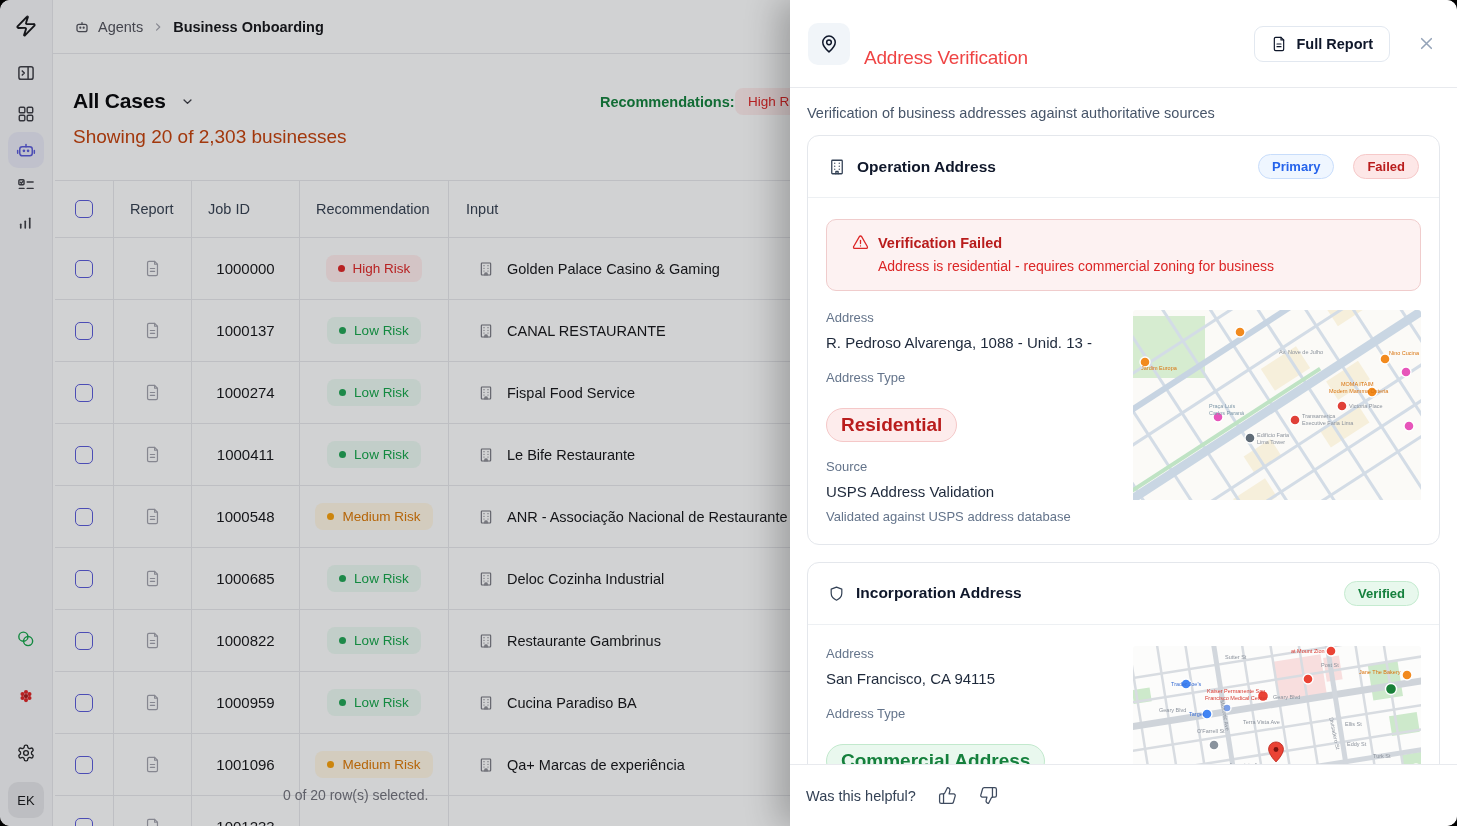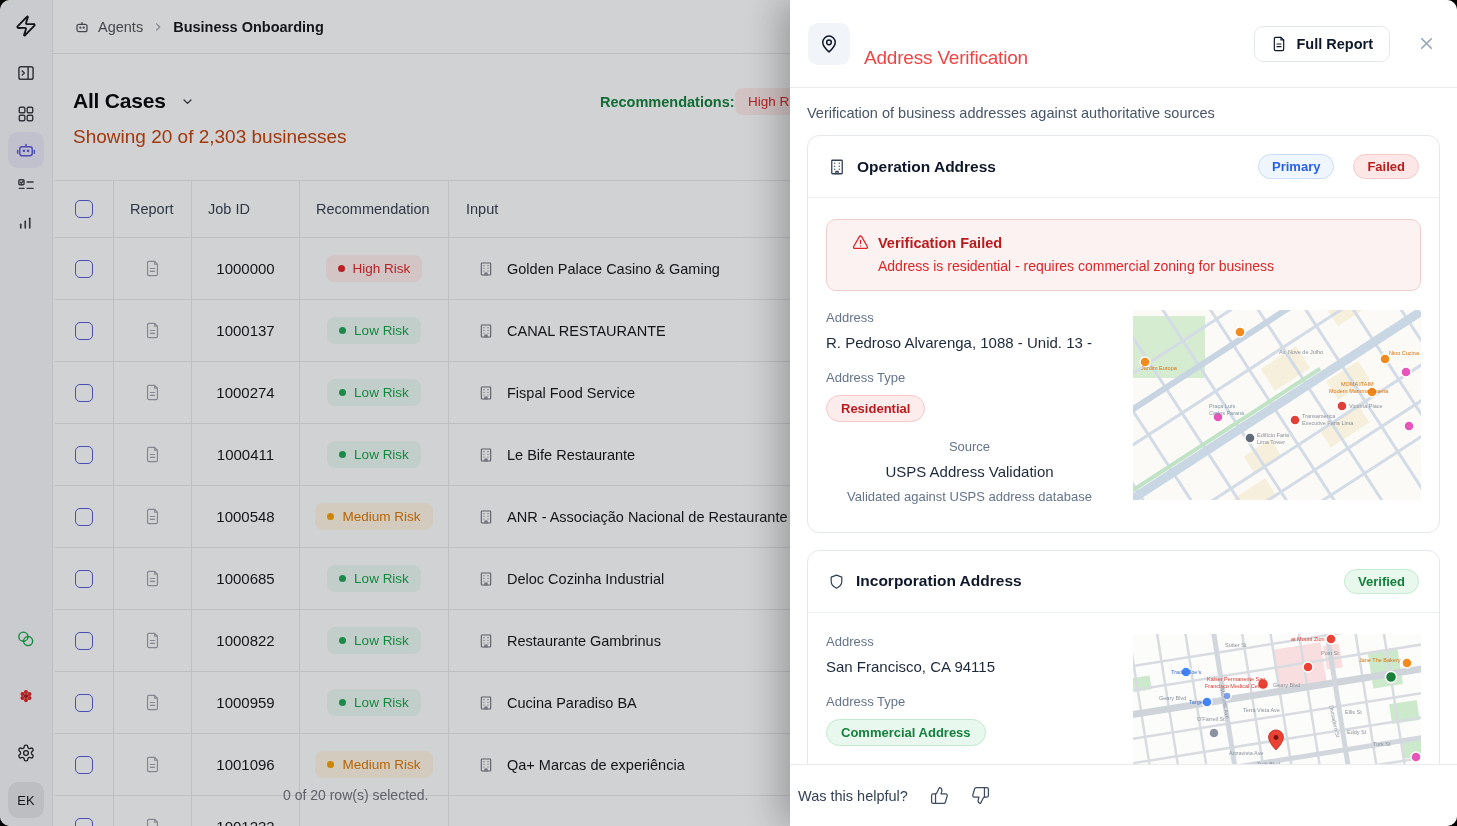--- a/index.html
+++ b/index.html
@@ -68,27 +68,27 @@
   .badge.verified{color:#15803d;background:#e8f8ed;border:1px solid #c5ebd0;}
   .card-body{padding:21px 18px 20px;}
   .alert{background:#fdf2f2;border:1px solid #f0cccc;border-radius:10px;padding:14px 25px 16px;}
   .alert-line1{display:flex;align-items:center;gap:9px;font-size:14.5px;font-weight:600;color:#b91c1c;}
   .alert-line2{margin:7px 0 0 26px;font-size:14px;color:#dc2626;}
   .detail-grid{display:flex;gap:20px;margin-top:19px;}
   .fields{flex:1;min-width:0;}
   .f-label{font-size:13px;color:#64748b;margin-bottom:7px;}
   .f-value{font-size:15px;color:#1e293b;line-height:1.42;}
   .f-group{margin-bottom:17px;}
-  .type-pill{display:inline-block;font-size:13px;font-weight:600;padding:5px 14px;border-radius:999px;margin-top:3px;}
+  .type-pill{display:inline-block;font-size:19px;font-weight:600;padding:5px 14px;border-radius:999px;margin-top:16px;}
   .type-pill.residential{color:#b91c1c;background:#fdecec;border:1px solid #f5c8c8;}
   .type-pill.commercial{color:#15803d;background:#e9f8ee;border:1px solid #c2e9cd;}
   .f-note{font-size:13px;color:#64748b;margin-top:6px;}
   .map-box{width:288px;flex:none;border-radius:3px;overflow:hidden;}
   .map-box svg{display:block;}
-  #panel-foot{flex:1;border-top:1px solid #e8eaee;display:flex;align-items:center;padding:0 8px;gap:22px;}
+  #panel-foot{flex:1;border-top:1px solid #e8eaee;display:flex;align-items:center;padding:0 16px;gap:22px;}
   #feedback-q{font-size:14.5px;color:#334155;}
   .thumb{color:#3f4b5f;display:flex;cursor:pointer;}
   .map-lbl{font-size:5.5px;fill:#8b929c;}
   .map-lbl.orange{fill:#d9730d;}
   .map-lbl.red{fill:#d83a31;}
   .map-lbl.blue{fill:#3b6fd4;}
   .map-lbl.teal{fill:#7e97a8;}
 </style>
 </head>
 <body>
@@ -553,21 +553,21 @@
               <div class="f-group">
                 <div class="f-label">Address</div>
                 <div class="f-value">
                   <div>R. Pedroso Alvarenga, 1088 - Unid. 13 -</div>
                 </div>
               </div>
               <div class="f-group">
                 <div class="f-label">Address Type</div>
                 <span class="type-pill residential">Residential</span>
               </div>
-              <div class="f-group" style="margin-bottom:8px;text-align:center;">
+              <div class="f-group" style="margin-bottom:0;">
                 <div class="f-label">Source</div>
                 <div class="f-value">USPS Address Validation</div>
                 <div class="f-note">Validated against USPS address database</div>
               </div>
             </div>
             <div class="map-box">
               <svg width="288" height="190" viewBox="0 0 288 190">
                 <rect width="288" height="190" fill="#fbfaf7"></rect>
                 <rect x="0" y="6" width="72" height="62" fill="#d6ecd0"></rect>
                 <g transform="rotate(-33 144 95)">

